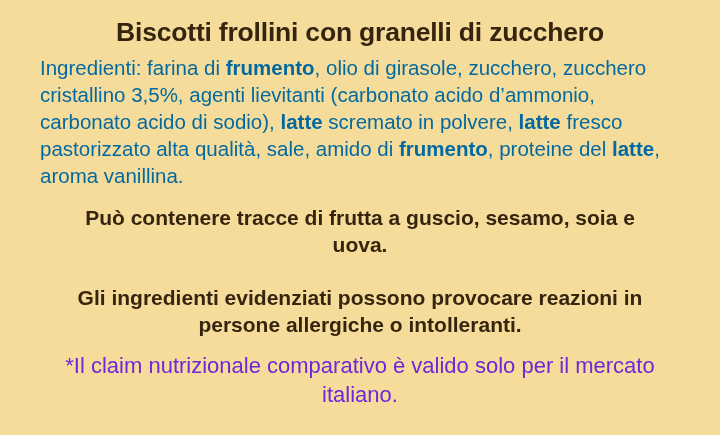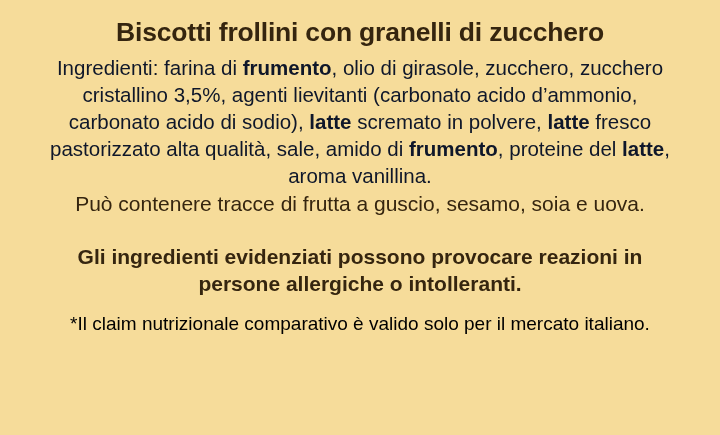--- a/index.html
+++ b/index.html
@@ -28,50 +28,51 @@
     font-weight: bold;
     line-height: 1.12;
     text-align: center;
     letter-spacing: -0.2px;
     margin: 4px 0 6px 0;
     color: #35250f;
   }
   .ingredients {
     font-size: 20.5px;
     line-height: 1.32;
-    text-align: center;
-    color: #0f172a;
+    text-align: left;
+    color: #0369a1;
     max-width: 640px;
     margin: 0 0 2px 0;
   }
   .ingredients b {
     font-weight: bold;
   }
   .traces {
     font-size: 21px;
-    font-weight: normal;
+    font-weight: bold;
     line-height: 1.28;
     text-align: center;
     color: #35250f;
+    margin-top: 14px;
     max-width: 600px;
   }
   .allergy {
     font-size: 21px;
     font-weight: bold;
     line-height: 1.28;
     text-align: center;
     color: #35250f;
     margin-top: 26px;
     max-width: 620px;
   }
   .claim {
-    font-size: 19px;
+    font-size: 22px;
     line-height: 1.3;
     text-align: center;
-    color: #000000;
+    color: #6d28d9;
     margin-top: 14px;
     max-width: 600px;
   }
 </style>
 </head>
 <body>
 
 <div class="label">
 
   <div class="title">Biscotti frollini con granelli di zucchero</div>

